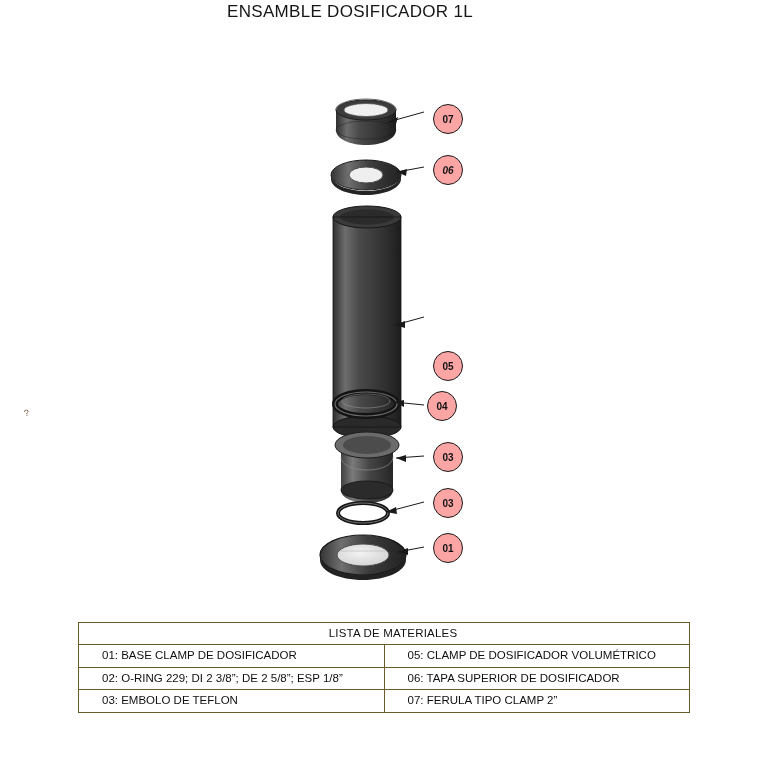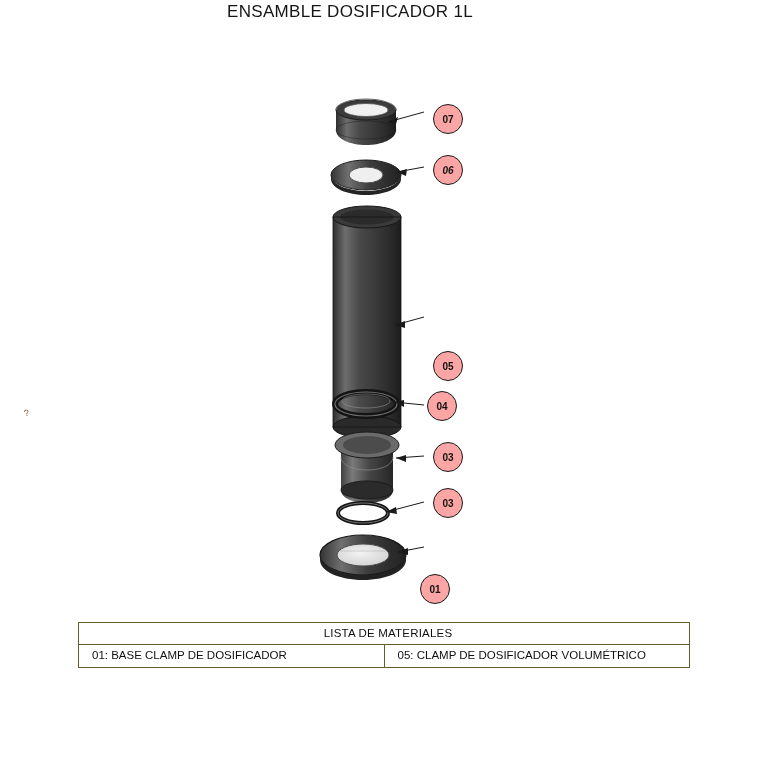--- a/index.html
+++ b/index.html
@@ -63,21 +63,21 @@
     position: absolute;
     left: 78px;
     top: 622px;
     width: 612px;
     border-collapse: collapse;
     font-size: 11.5px;
     color: #101010;
   }
   #bom td {
     border: 1px solid #6a5b2a;
-    padding: 3px 5px 4px 13px;
+    padding: 3px 5px 4px 23px;
     vertical-align: top;
     line-height: 1.25;
   }
   #bom td.head {
     text-align: center;
     font-size: 11.5px;
     letter-spacing: 0.2px;
   }
   #bom td.col {
     width: 50%;
@@ -199,26 +199,34 @@
       <polygon points="398,492 408,488 408,495"></polygon>
     </g>
   </svg>
 
   <div class="callout" style="left:433px; top:44px;">07</div>
   <div class="callout" style="left:433px; top:95px;font-style:italic;">06</div>
   <div class="callout" style="left:433px; top:243px;margin-top:48px;">05</div>
   <div class="callout" style="left:427px; top:331px;">04</div>
   <div class="callout" style="left:433px; top:382px;">03</div>
   <div class="callout" style="left:433px; top:428px;">03</div>
-  <div class="callout" style="left:420px; top:473px;margin-top:41px;">01</div>
+  <div class="callout" style="left:433px; top:473px;">01</div>
 </div>
 
 <table id="bom">
   <tbody>
     <tr>
       <td class="head" colspan="2">LISTA DE MATERIALES</td>
     </tr>
     <tr>
       <td class="col">01: BASE CLAMP DE DOSIFICADOR</td>
       <td class="col">05: CLAMP DE DOSIFICADOR VOLUMÉTRICO</td>
     </tr>
+    <tr>
+      <td class="col">02: O-RING 229; DI 2 3/8”; DE 2 5/8”; ESP 1/8”</td>
+      <td class="col">06: TAPA SUPERIOR DE DOSIFICADOR</td>
+    </tr>
+    <tr>
+      <td class="col">03: EMBOLO DE TEFLON</td>
+      <td class="col">07: FERULA TIPO CLAMP 2”</td>
+    </tr>
   </tbody>
 </table>
 
 </body></html>

